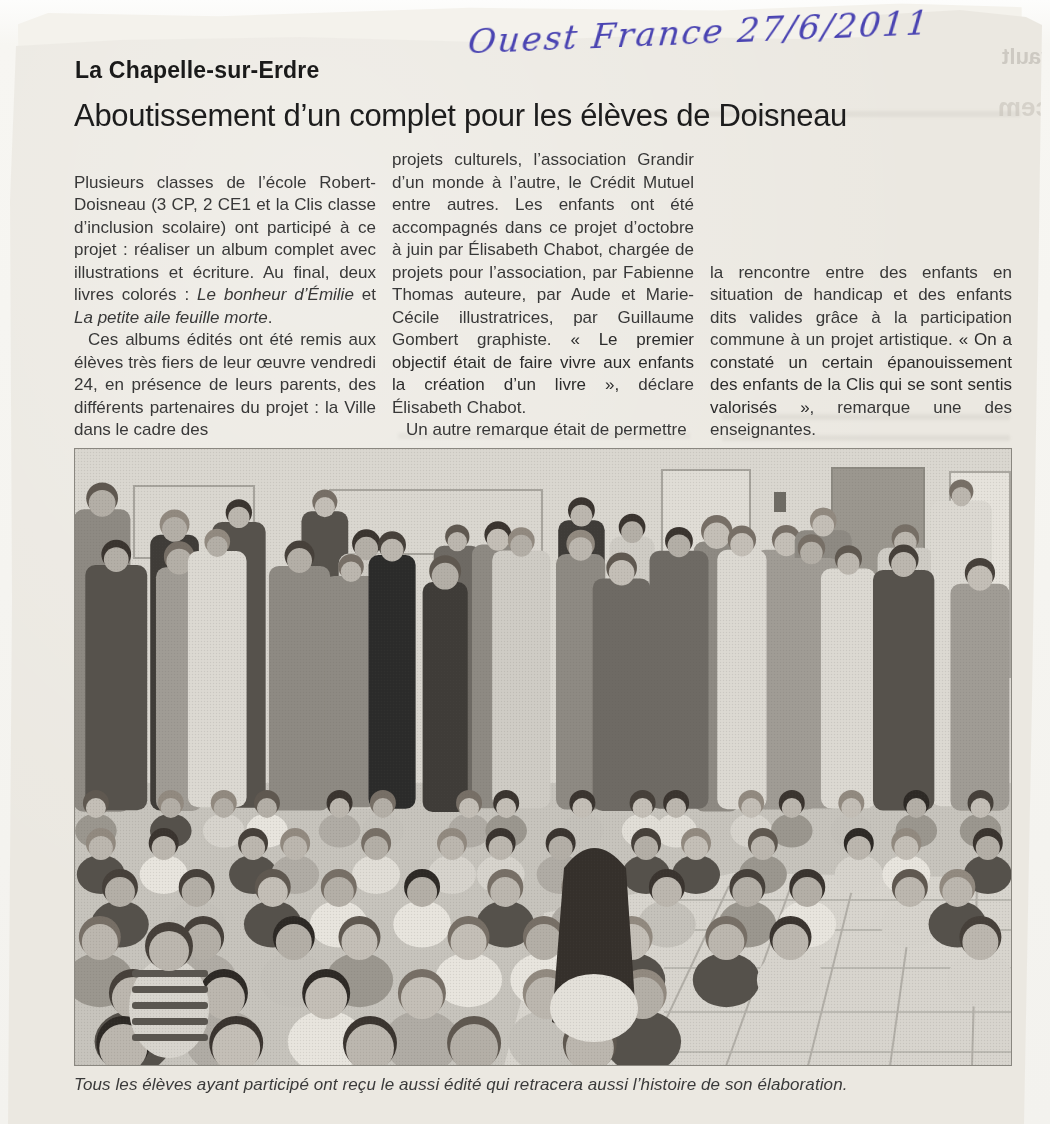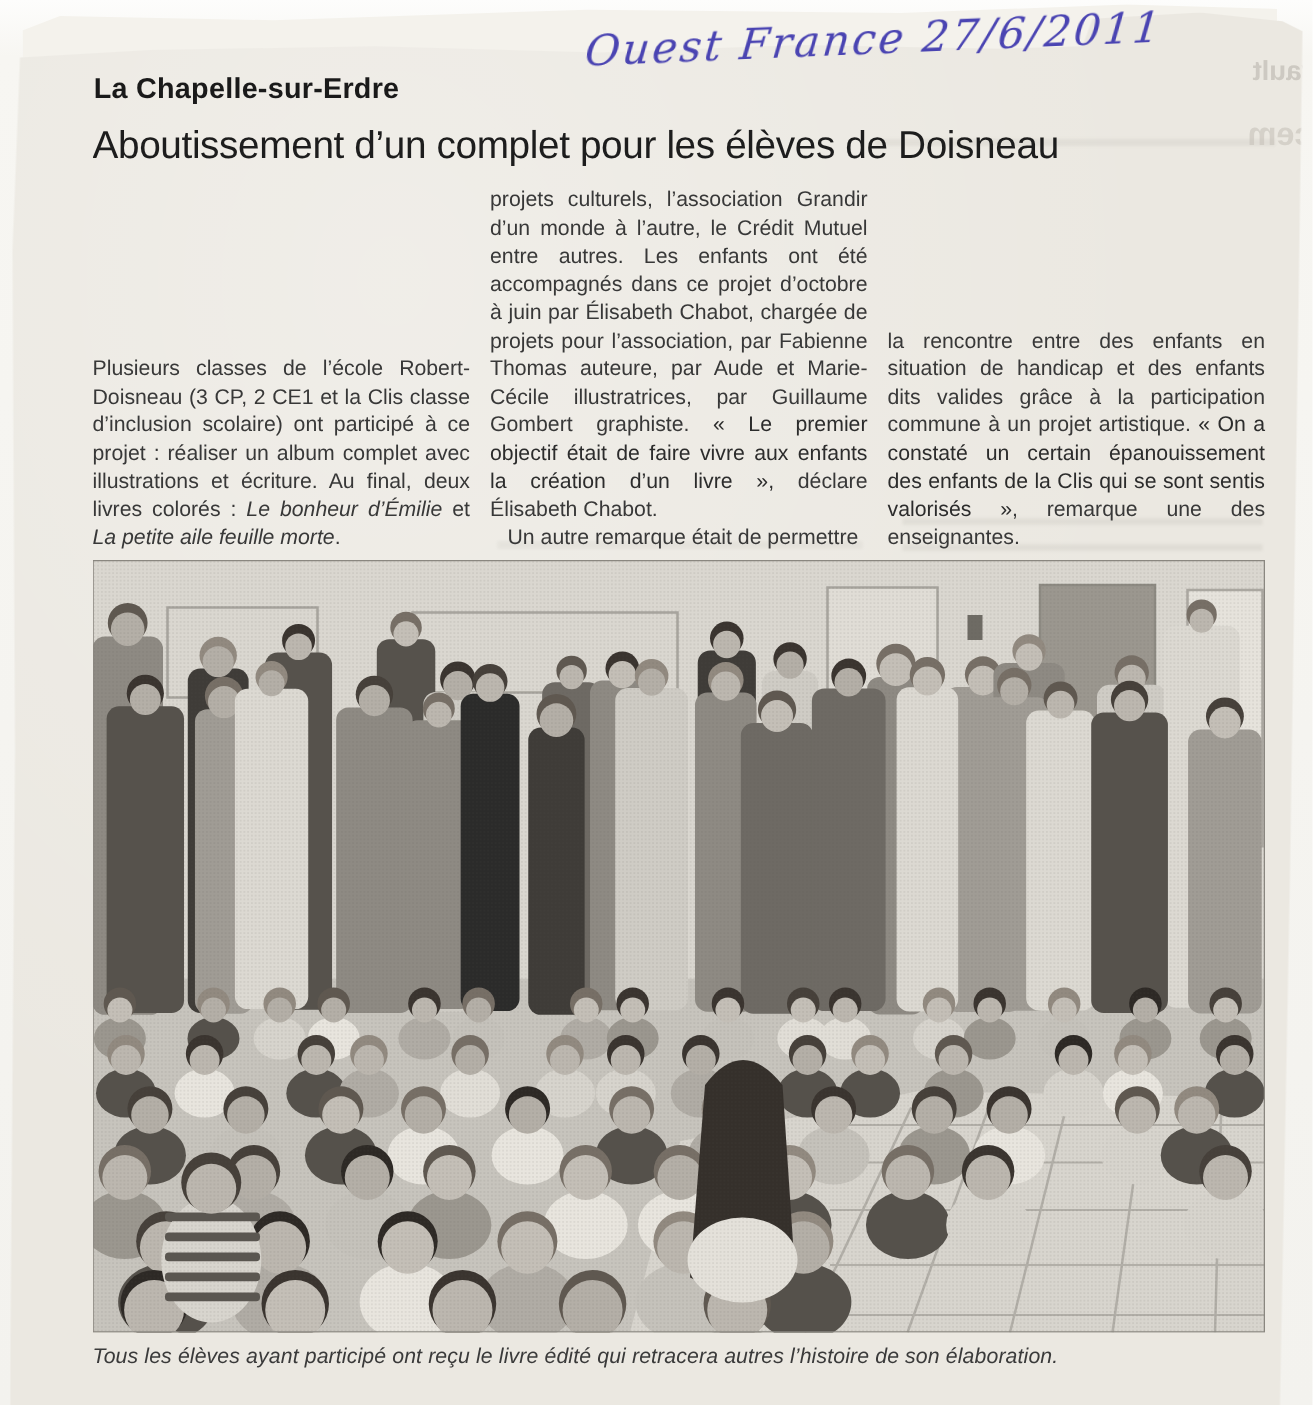--- a/index.html
+++ b/index.html
@@ -77,20 +77,21 @@
   <div class="bleed bleed3"></div>
   <div class="frag frag1">Orvault</div>
   <div class="frag frag2">Lancem</div>
 
   <h2 class="kicker">La Chapelle-sur-Erdre</h2>
   <h1 class="headline">Aboutissement d’un complet pour les élèves de Doisneau</h1>
 
   <div class="columns">
     <div class="col">
       <p><span>Plusieurs classes de l’école Robert-Doisneau (3 CP, 2 CE1 et la Clis classe d’inclusion scolaire) ont participé à ce projet : réaliser un album complet avec illustrations et écriture. Au final, deux livres colorés : </span><span class="run-italic">Le bonheur d’Émilie</span><span> et </span><span class="run-italic">La petite aile feuille morte</span><span>.</span></p>
+      <p class="indent"><span>Ces albums édités ont été remis aux élèves très fiers de leur œuvre vendredi 24, en présence de leurs parents, des différents partenaires du projet : la Ville dans le cadre des</span></p>
     </div>
     <div class="col">
       <p><span>projets culturels, l’association Grandir d’un monde à l’autre, le Crédit Mutuel entre autres. Les enfants ont été accompagnés dans ce projet d’octobre à juin par Élisabeth Chabot, chargée de projets pour l’association, par Fabienne Thomas auteure, par Aude et Marie-Cécile illustratrices, par Guillaume Gombert graphiste. </span><span class="run-bold">« Le premier objectif était de faire vivre aux enfants la création d’un livre »,</span><span> déclare Élisabeth Chabot.</span></p>
       <p class="indent"><span>Un autre remarque était de permettre</span></p>
     </div>
     <div class="col">
       <p><span>la rencontre entre des enfants en situation de handicap et des enfants dits valides grâce à la participation commune à un projet artistique. </span><span class="run-bold">« On a constaté un certain épanouissement des enfants de la Clis qui se sont sentis valorisés »</span><span>, remarque une des enseignantes.</span></p>
     </div>
   </div>
 
@@ -405,15 +406,15 @@
         <path d="M490,420 q30,-40 62,0 l10,150 q-42,26 -84,4 Z" fill="#35302b"></path>
         <ellipse cx="520" cy="560" rx="44" ry="34" fill="#e4e1da"></ellipse>
         <defs>
           <pattern id="ht" width="3" height="3" patternUnits="userSpaceOnUse">
             <circle cx="1.5" cy="1.5" r="0.7" fill="#55524c"></circle>
           </pattern>
         </defs>
         <rect x="0" y="0" width="938" height="618" fill="url(#ht)" opacity="0.13"></rect>
         <rect x="0.5" y="0.5" width="937" height="617" fill="none" stroke="#8a8780"></rect>
       </svg>
-    <figcaption>Tous les élèves ayant participé ont reçu le livre édité qui retracera autres l’histoire de son élaboration.</figcaption>
+    <figcaption>Tous les élèves ayant participé ont reçu le aussi édité qui retracera aussi l’histoire de son élaboration.</figcaption>
   </figure>
 </div>
 
 </body></html>

